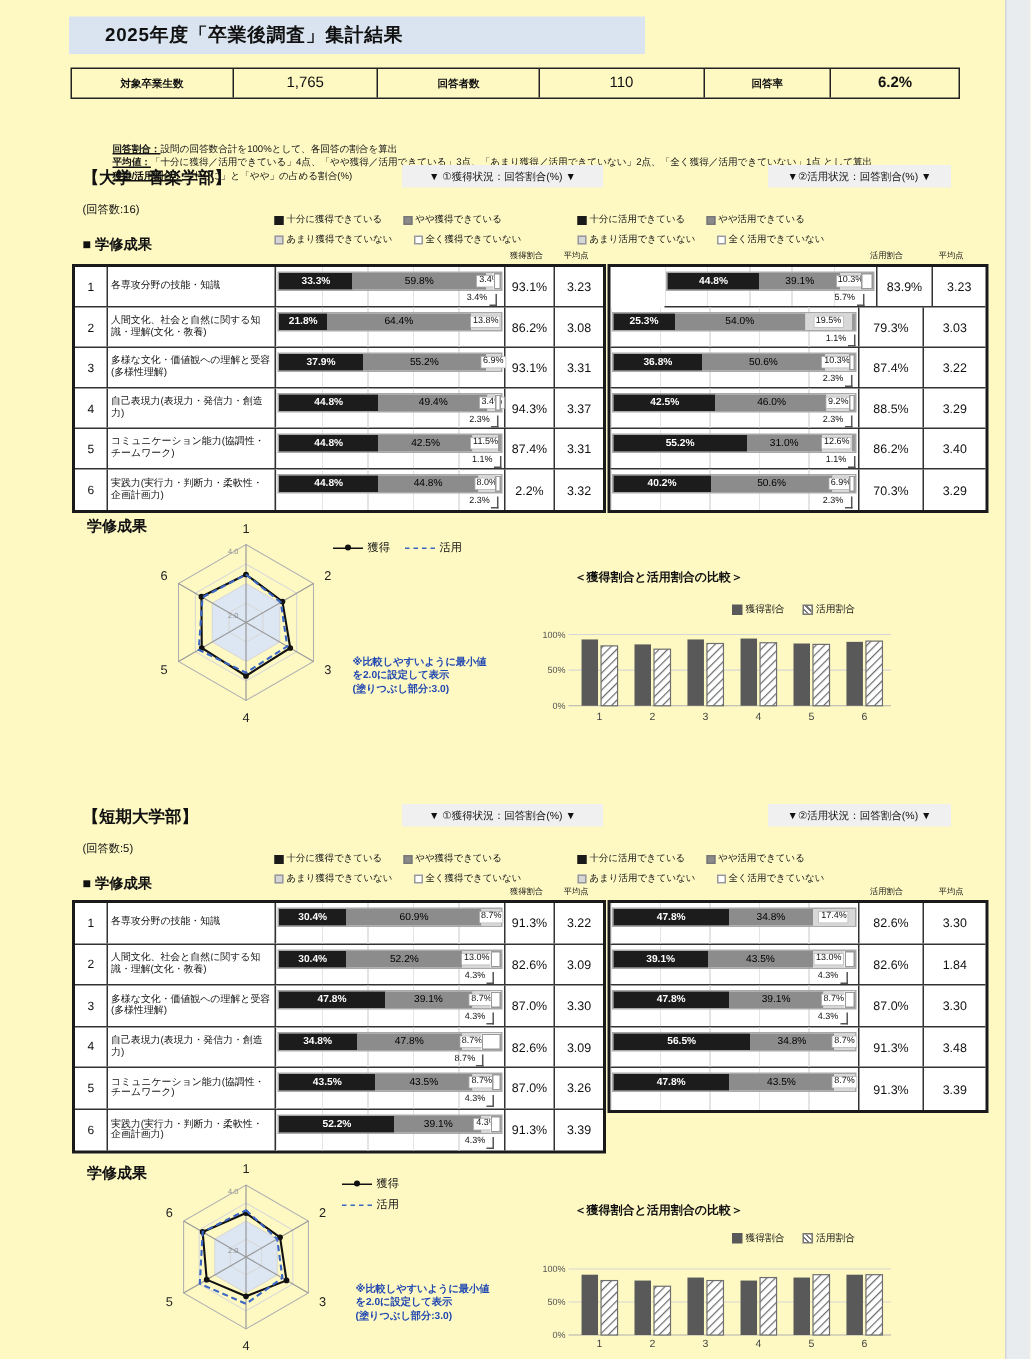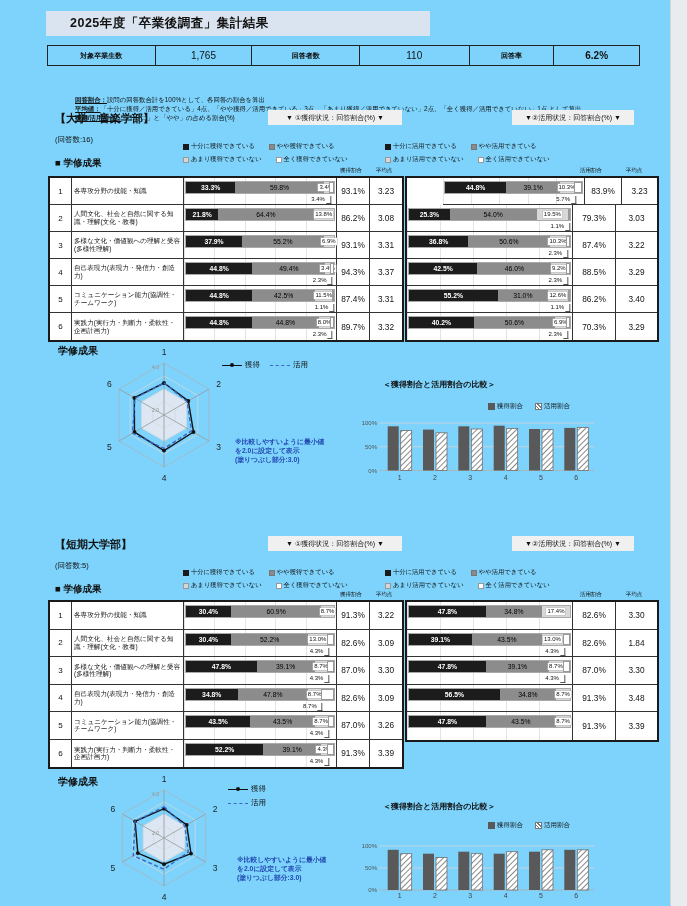--- a/index.html
+++ b/index.html
@@ -1,16 +1,16 @@
 <!DOCTYPE html>
 <html><head>
 <meta charset="utf-8">
 <style>
   html,body{margin:0;padding:0;background:#fff;}
-  .page{position:relative;width:687px;height:906px;background:#7dd3fc;overflow:hidden;
+  .page{position:relative;width:687px;height:906px;background:#fef9c3;overflow:hidden;
         font-family:"Liberation Sans","DejaVu Sans",sans-serif;color:#111;}
   .a{position:absolute;}
   .title-band{left:46px;top:11px;width:360px;height:25px;background:#d9e4f0;display:flex;
               align-items:center;padding-left:24px;font-size:12.5px;font-weight:bold;letter-spacing:.5px;}
   .summary{left:47px;top:45px;width:593px;height:21px;display:flex;border:1.5px solid #222;box-sizing:border-box;}
   .summary .cell{display:flex;align-items:center;justify-content:center;border-right:1px solid #222;box-sizing:border-box;height:100%;}
   .summary .cell:last-child{border-right:none;font-weight:bold;}
   .summary .lab{font-size:7px;font-weight:bold;}
   .summary .val{font-size:10px;}
   .question{left:47px;top:69px;font-size:10.5px;font-weight:bold;border-left:2.5px solid #111;
@@ -262,21 +262,21 @@
               <div class="sg" style="width: 8%; background: rgb(216, 216, 216);">
                 <span class="sg3l">8.0%</span>
               </div>
               <div class="sg" style="width: 2.3%; background: rgb(255, 255, 255); box-shadow: rgb(153, 153, 153) 0px 0px 0px 1px inset;"></div>
             </div>
             <div class="below" style="left: calc(97.7%);">
               <span>2.3%</span>
               <span class="elbow"></span>
             </div>
           </div>
-          <div class="tc num" style="width: 33px;">89.7%</div>
+          <div class="tc num" style="width: 33px;">2.2%</div>
           <div class="tc num" style="width: 32px;">3.32</div>
         </div>
       </div>
       <div class="a tbl" style="left: 405px; top: 176px; width: 250px;">
         <div class="trow" style="height: 27px; margin-left: 36px;">
           <div class="tc barc" style="width: 166px;">
             <div class="sbar">
               <div class="sg" style="width: 44.8%; background: rgb(28, 28, 28);">
                 <span class="sg1l">44.8%</span>
               </div>

